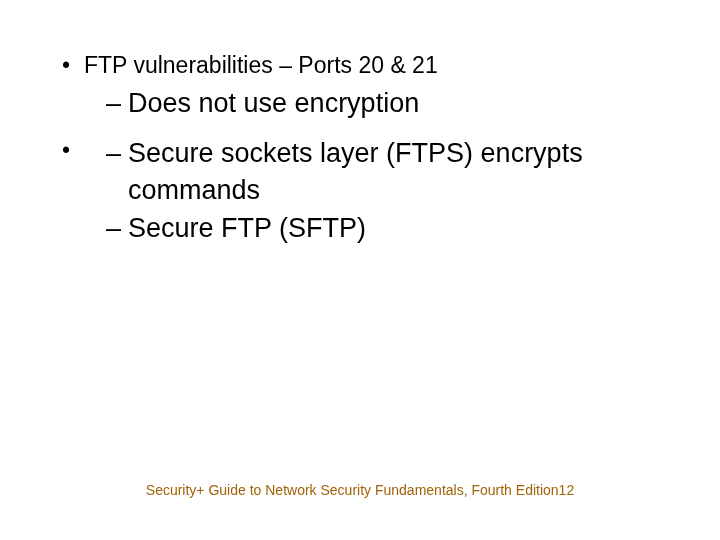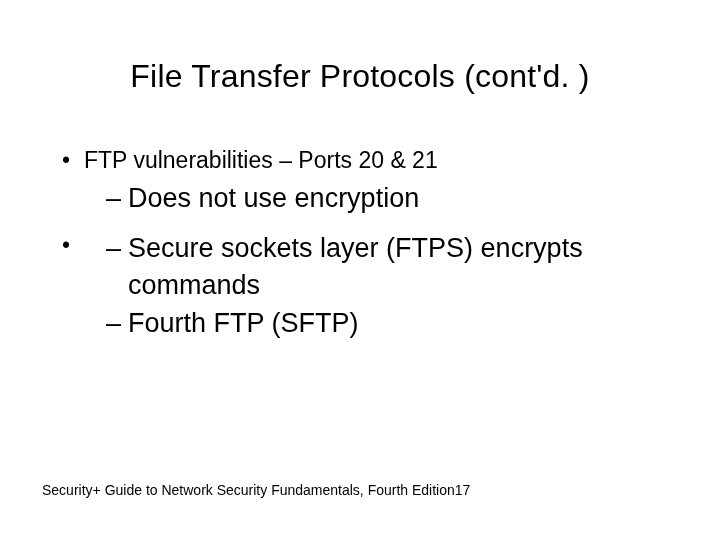--- a/index.html
+++ b/index.html
@@ -64,45 +64,44 @@
     position: absolute;
     left: 0;
     top: 0;
   }
   .footer {
     position: absolute;
     bottom: 42px;
     left: 42px;
     right: 42px;
     display: flex;
-    justify-content: flex-start;
+    justify-content: center;
     font-size: 14px;
-    color: #000000;
+    color: #a16207;
   }
 </style>
 </head>
 <body>
 
 <div class="slide">
-  <div class="title">File Transfer Protocols (cont'd. )</div>
 
   <div class="content">
     <ul class="level1">
       <li>
         <span>FTP vulnerabilities – Ports 20 &amp; 21</span>
         <ul class="level2">
           <li>Does not use encryption</li>
         </ul>
       </li>
       <li>
         <ul class="level2">
           <li>Secure sockets layer (FTPS) encrypts commands</li>
-          <li>Fourth FTP (SFTP)</li>
+          <li>Secure FTP (SFTP)</li>
         </ul>
       </li>
     </ul>
   </div>
 
   <div class="footer">
     <span>Security+ Guide to Network Security Fundamentals, Fourth Edition</span>
-    <span>17</span>
+    <span>12</span>
   </div>
 </div>
 
 </body></html>

